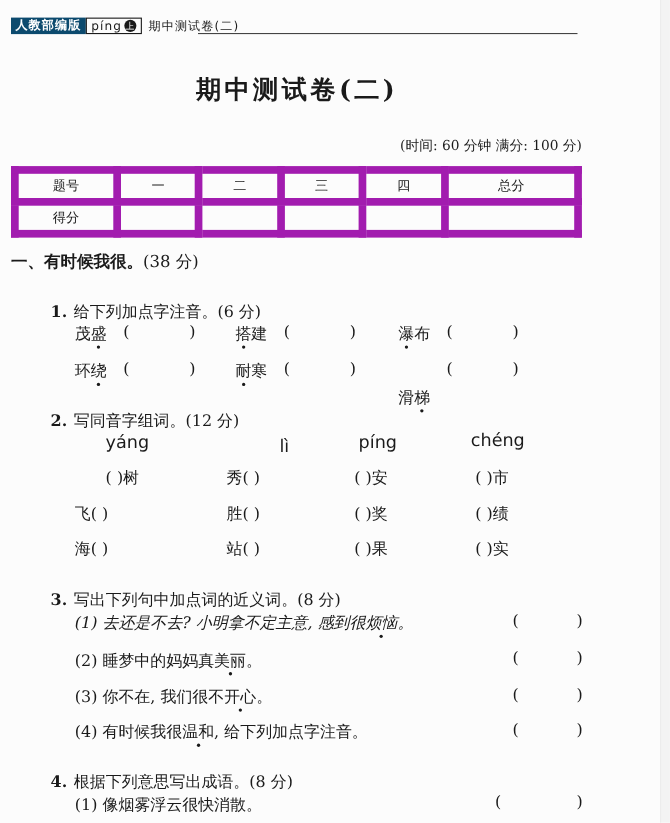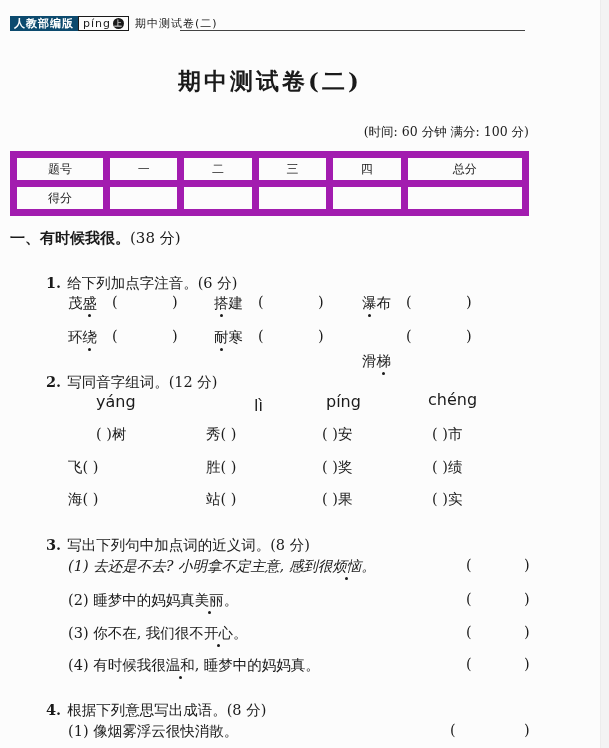--- a/index.html
+++ b/index.html
@@ -125,21 +125,21 @@
 <div class="paren" style="left:524px;top:557px;">)</div>
 
 <div class="row" style="left:68px;top:591px;"><span>(2)</span> <span>睡梦中的妈妈真</span><span class="dot">美丽</span><span>。</span></div>
 <div class="paren" style="left:466px;top:591px;">(</div>
 <div class="paren" style="left:524px;top:591px;">)</div>
 
 <div class="row" style="left:68px;top:624px;"><span>(3)</span> <span>你不在, 我们很不</span><span class="dot">开心</span><span>。</span></div>
 <div class="paren" style="left:466px;top:624px;">(</div>
 <div class="paren" style="left:524px;top:624px;">)</div>
 
-<div class="row" style="left:68px;top:656px;"><span>(4)</span> <span>有时候我很</span><span class="dot">温和</span><span>, 睡梦中的妈妈真。</span></div>
+<div class="row" style="left:68px;top:656px;"><span>(4)</span> <span>有时候我很</span><span class="dot">温和</span><span>, 给下列加点字注音。</span></div>
 <div class="paren" style="left:466px;top:656px;">(</div>
 <div class="paren" style="left:524px;top:656px;">)</div>
 
 <div class="q" style="left:46px;top:689px;">
   <span class="qn">4.</span><span>根据下列意思写出成语。(8 分)</span>
 </div>
 <div class="row" style="left:68px;top:722px;"><span>(1)</span> <span>像烟雾浮云很快消散。</span></div>
 <div class="paren" style="left:450px;top:722px;">(</div>
 <div class="paren" style="left:524px;top:722px;">)</div>
 

